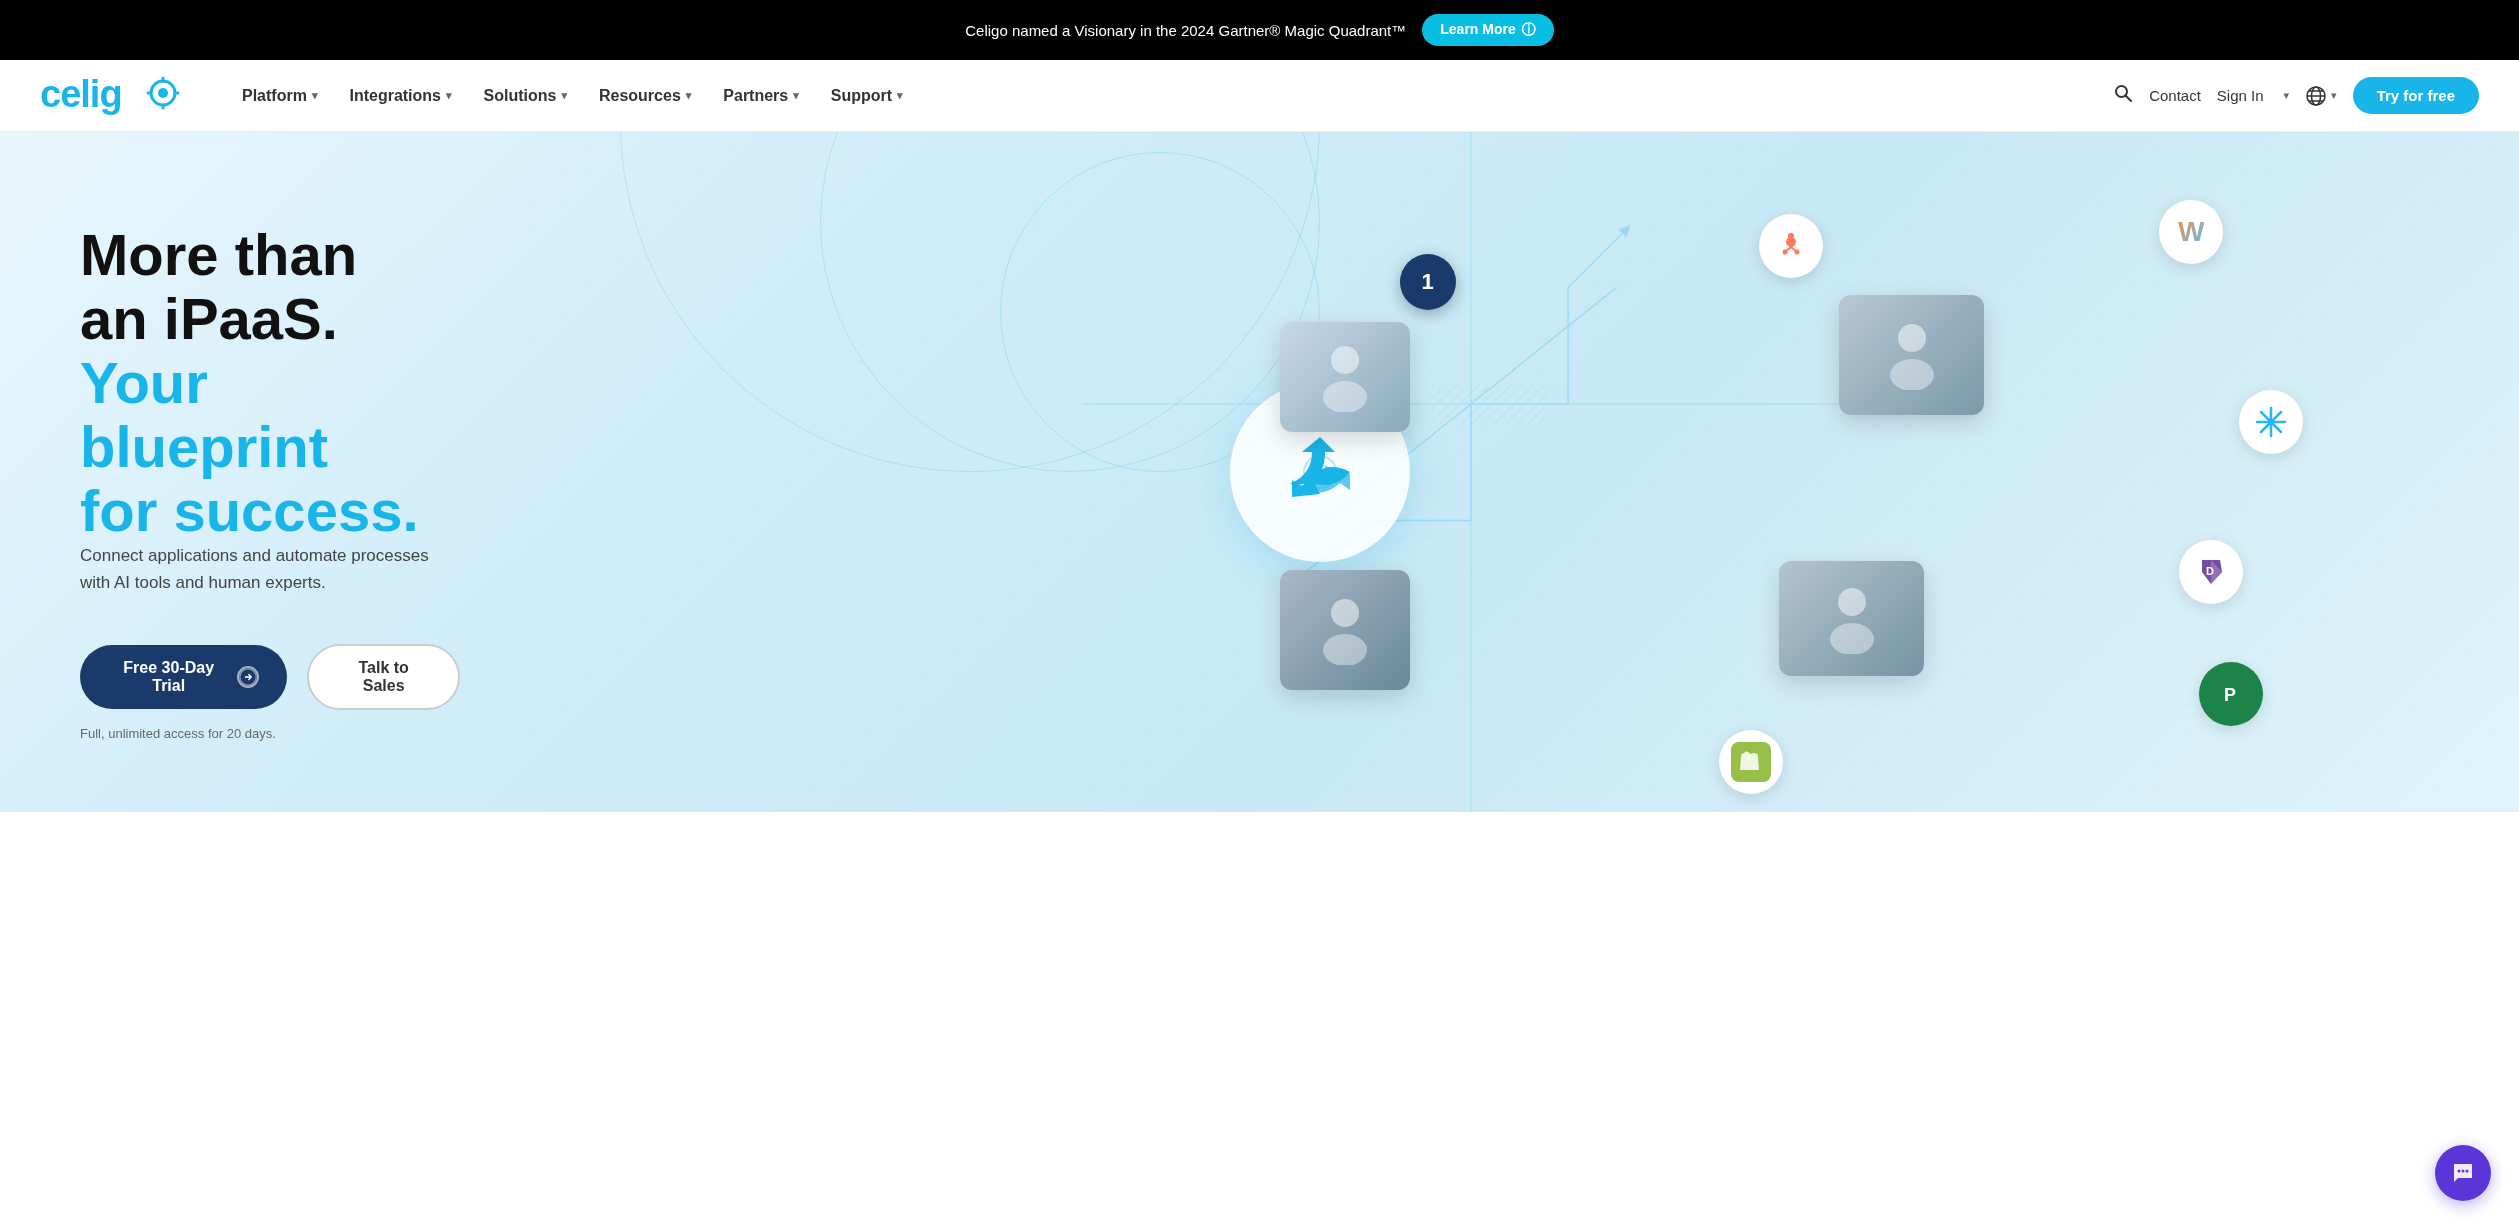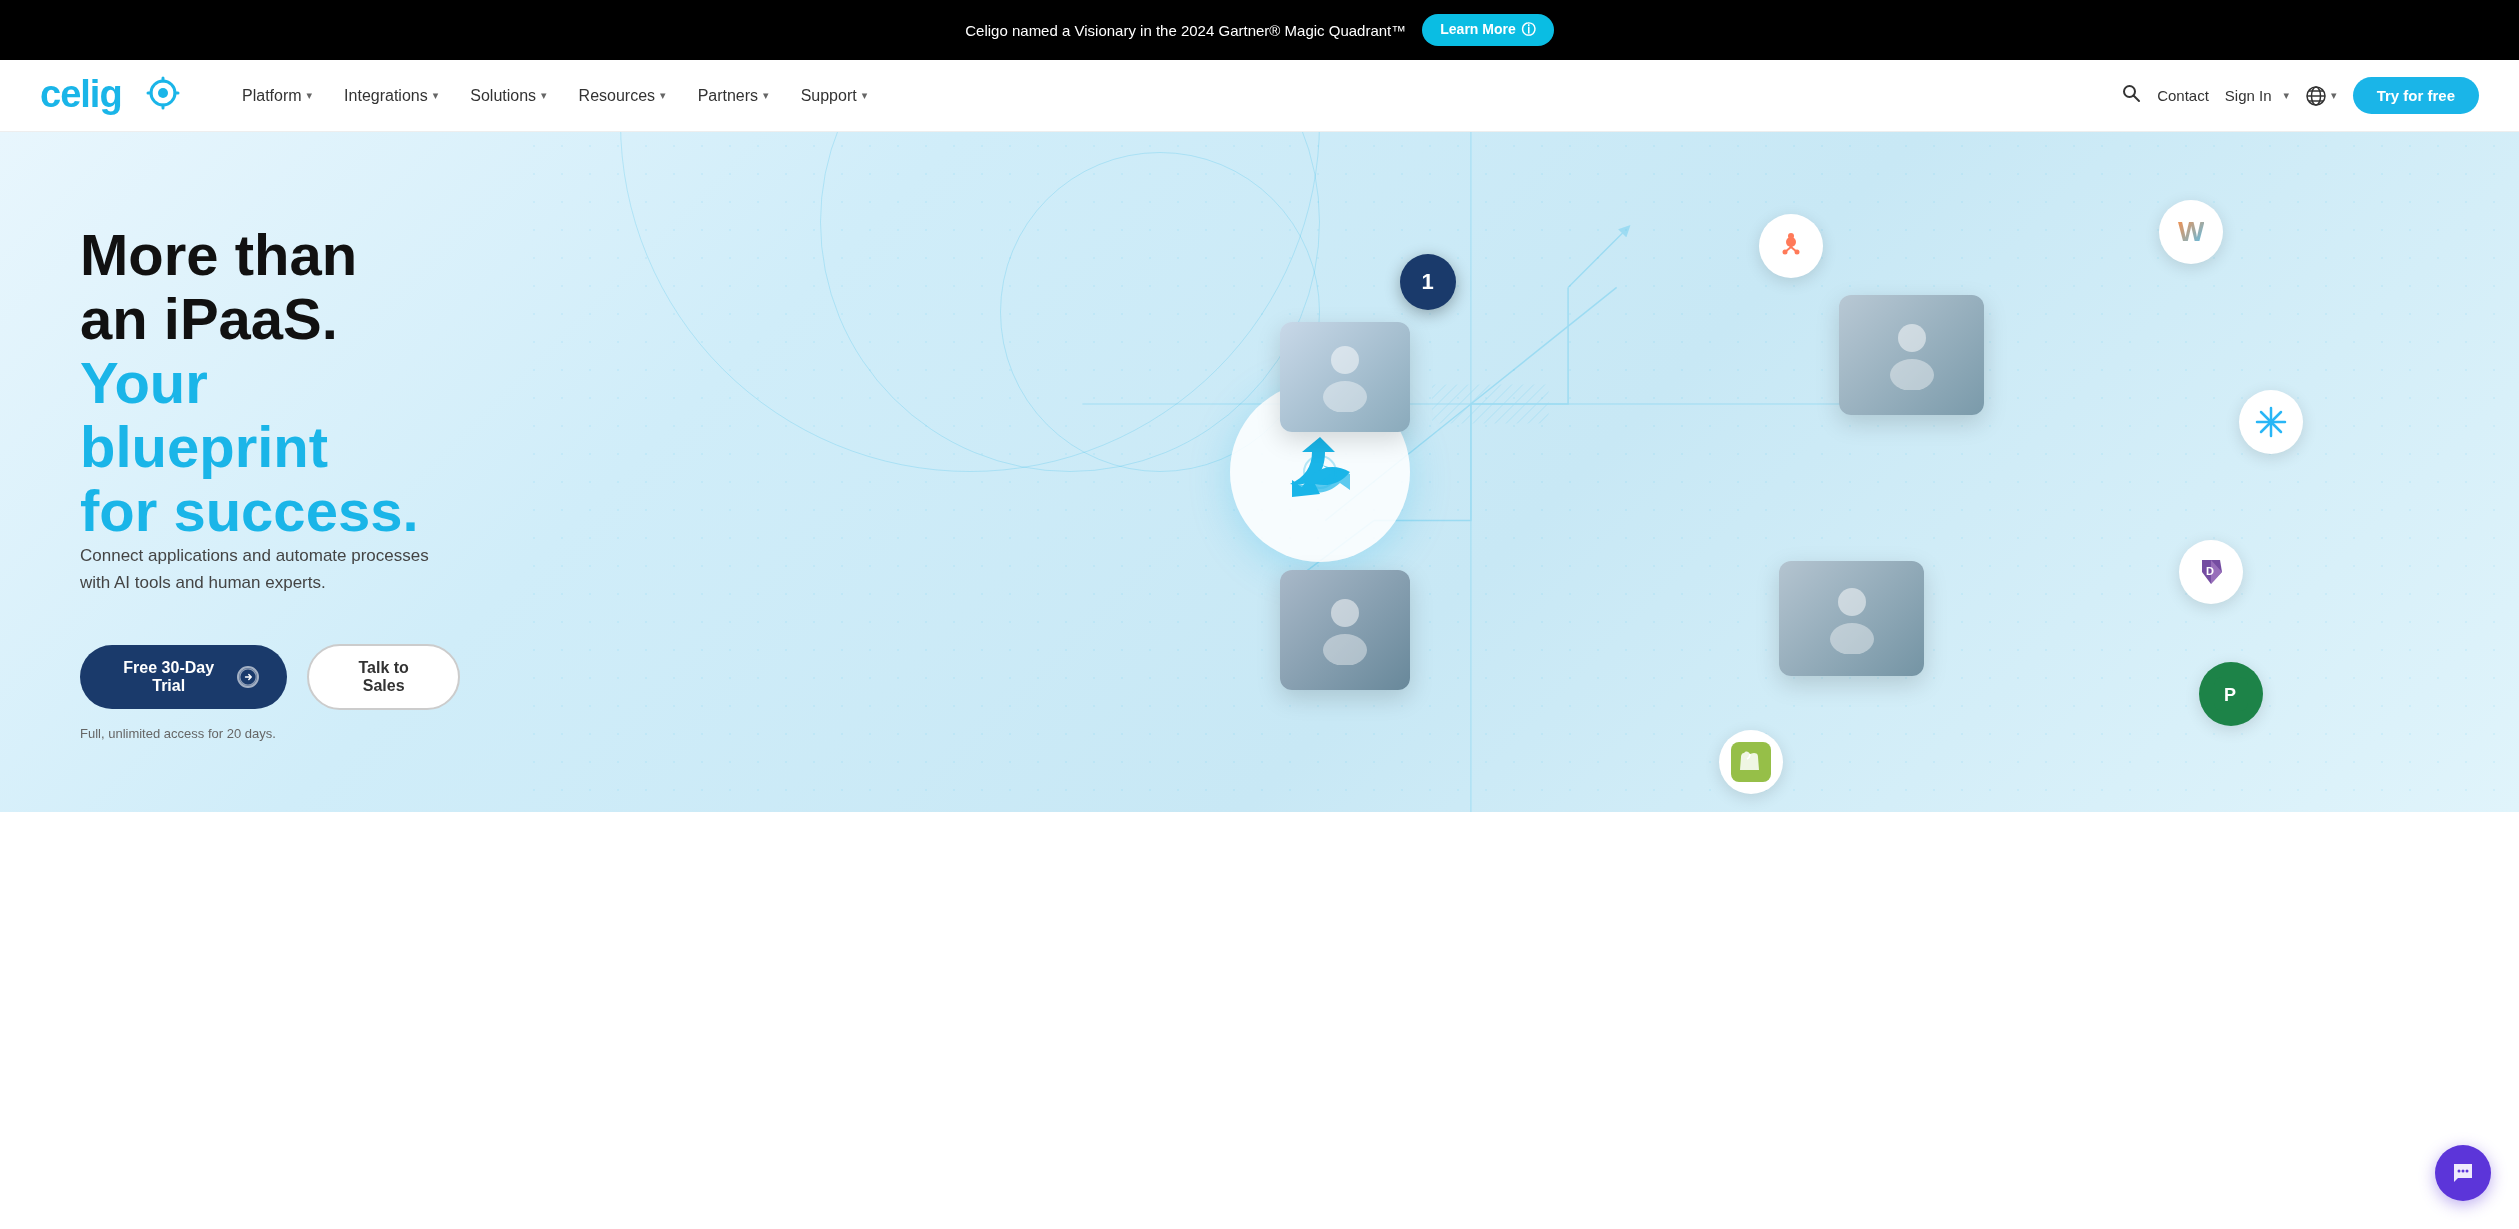--- a/index.html
+++ b/index.html
@@ -54,42 +54,42 @@
       align-items: center;
       gap: 4px;
       flex: 1;
     }
     .nav-item {
       display: flex;
       align-items: center;
       gap: 5px;
       padding: 8px 14px;
       font-size: 16px;
-      font-weight: 400;
+      font-weight: 700;
       color: #333;
       cursor: pointer;
       border-radius: 6px;
       white-space: nowrap;
     }
     .nav-item .chevron {
       font-size: 11px;
       color: #666;
     }
     .nav-right {
       display: flex;
       align-items: center;
       gap: 16px;
       margin-left: auto;
     }
     .nav-right .search-icon { font-size: 18px; color: #333; cursor: pointer; }
     .nav-right .contact-link { font-size: 15px; color: #333; cursor: pointer; font-weight: 500; }
     .nav-right .signin-btn {
       display: flex;
       align-items: center;
-      gap: 12px;
+      gap: 20px;
       font-size: 15px;
       color: #333;
       cursor: pointer;
       font-weight: 500;
     }
     .nav-right .globe-btn {
       display: flex;
       align-items: center;
       gap: 4px;
       font-size: 15px;

